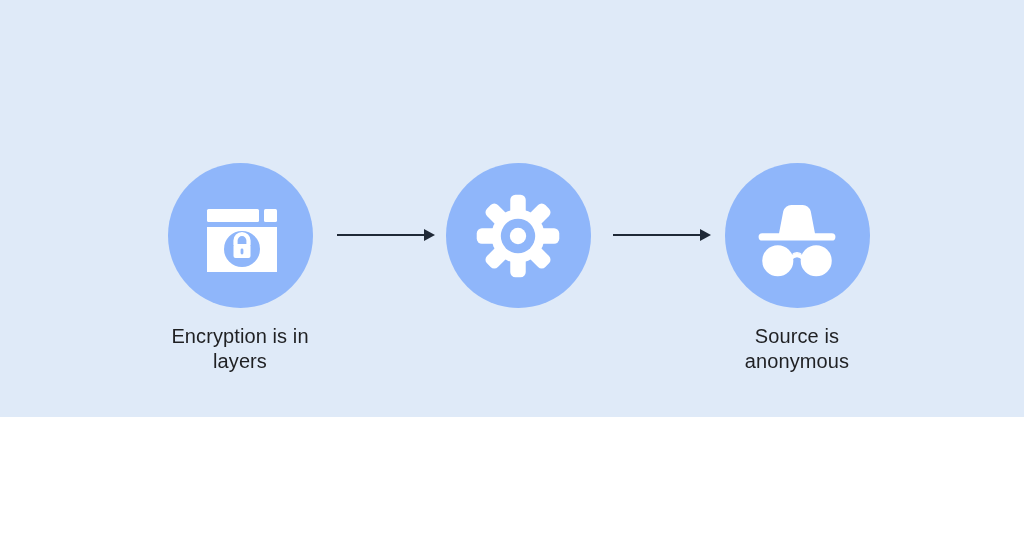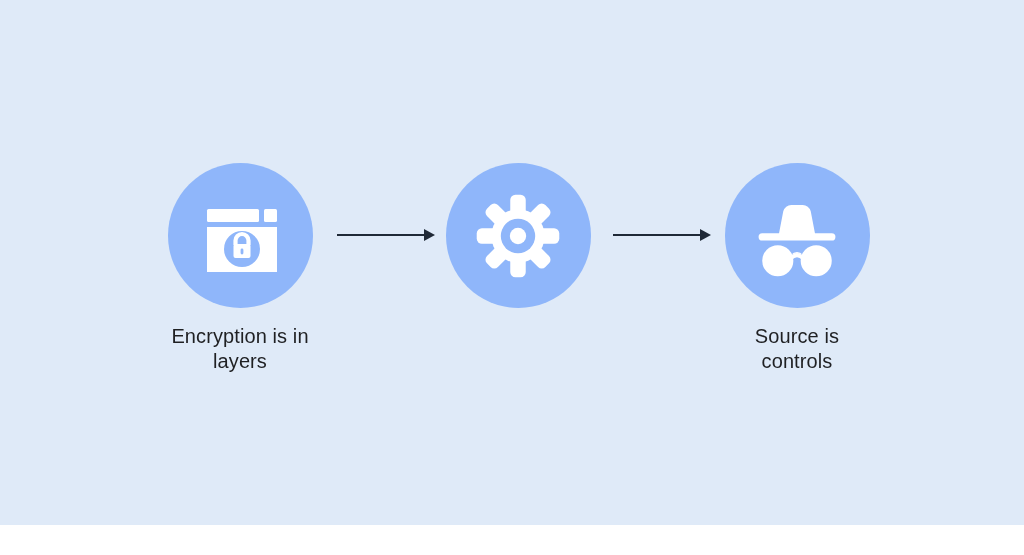--- a/index.html
+++ b/index.html
@@ -9,21 +9,21 @@
   }
   body {
     width: 1024px;
     height: 555px;
     overflow: hidden;
     font-family: "Liberation Sans", sans-serif;
   }
   #canvas {
     position: relative;
     width: 1024px;
-    height: 525px;
+    height: 417px;
     background: #dfeaf8;
   }
   .flow-row {
     position: absolute;
     left: 0;
     top: 163px;
     width: 1024px;
     height: 0;
   }
   .step {
@@ -138,21 +138,21 @@
 
               <circle cx="29" cy="74" r="17"></circle>
               <circle cx="71" cy="74" r="17"></circle>
               <path d="M43 68 q7 -7 14 0 q-7 -3.5 -14 0 Z"></path>
               <path d="M42 70 q8 -9 16 0 l-2.5 3 q-5.5 -5.5 -11 0 Z"></path>
             </g>
           </svg>
         </span>
       </div>
       <div class="caption">Source is
-controls</div>
+anonymous</div>
     </div>
 
   </div>
 
   <div class="arrow arrow-1">
     <span>
       <svg width="100" height="18" viewBox="0 0 100 18" aria-hidden="true">
         <line x1="1" y1="9" x2="88" y2="9" stroke="#1f2937" stroke-width="2.2"></line>
         <path d="M88 3 L99 9 L88 15 Z" fill="#1f2937"></path>
       </svg>

